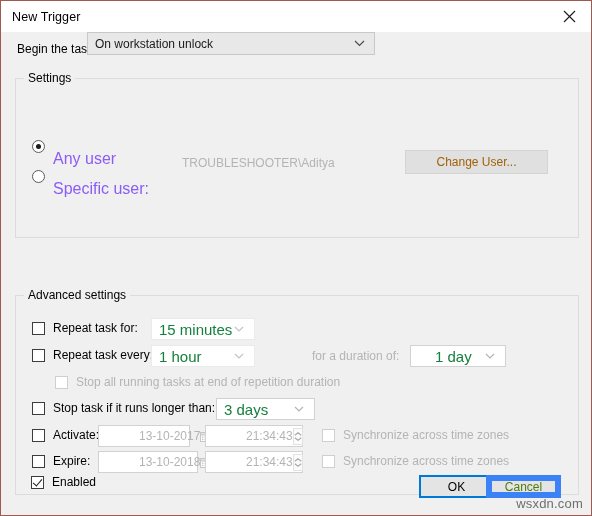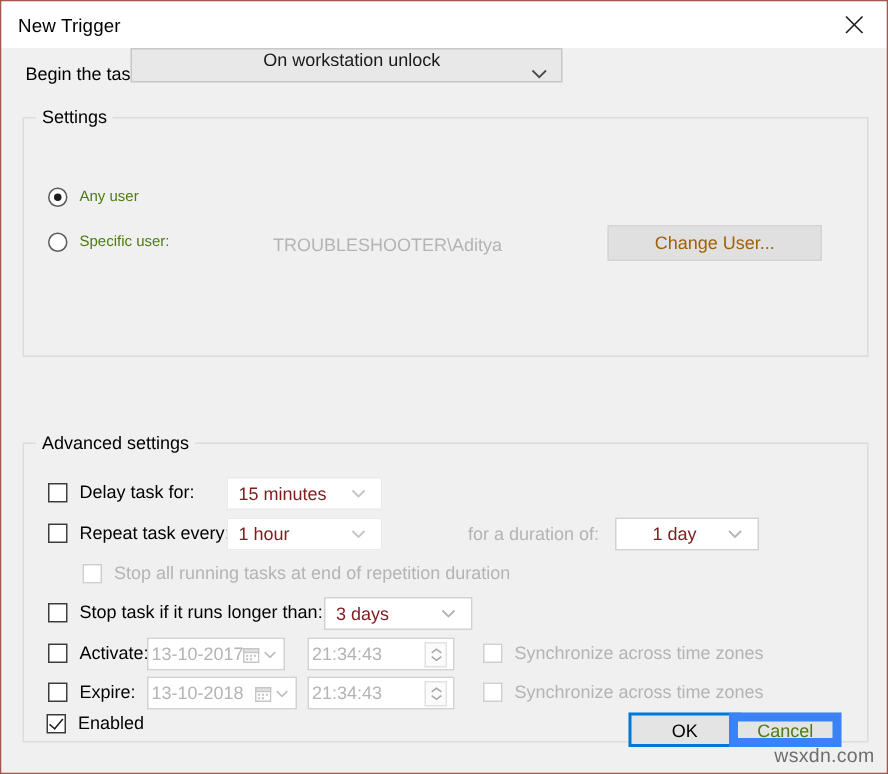--- a/index.html
+++ b/index.html
@@ -97,21 +97,20 @@
     width: 12px;
     height: 12px;
     display: flex;
     align-items: center;
     justify-content: center;
   }
   #begin-combo {
     position: absolute;
     left: 86px; top: 0;
     width: 288px;
-    flex-direction: column;
   }
 
   
   .groupbox {
     position: absolute;
     border: 1px solid #dcdcdc;
     box-sizing: border-box;
   }
   .group-legend {
     position: absolute;
@@ -151,23 +150,24 @@
     flex: 0 0 auto;
   }
   .radio.checked::after {
     content: "";
     width: 5px; height: 5px;
     border-radius: 50%;
     background: #1c1c1c;
   }
   .radio-label {
     margin-left: 8px;
-    font-size: 10px;
-    color: #4d7c0f;
-    white-space: nowrap;
+    font-size: 16px;
+    color: #8b5cf6;
+    white-space: nowrap;
+    margin-top: 25px;
   }
   #radio-any { left: 16px; top: 46px; }
   #radio-specific { left: 16px; top: 76px; }
 
   #specific-user-value {
     position: absolute;
     left: 166px; top: 77px;
     font-size: 12px;
     color: #b4b4b4;
     white-space: nowrap;
@@ -232,22 +232,22 @@
     height: 22px;
     background: #ffffff;
     border: 1px solid #eaeaea;
     display: flex;
     align-items: center;
     position: relative;
     cursor: default;
   }
   .combo-disabled .combo-text {
     padding-left: 7px;
-    font-size: 12px;
-    color: #7f1d1d;
+    font-size: 15px;
+    color: #15803d;
     white-space: nowrap;
   }
   .combo-disabled .chev {
     margin-left: auto;
     margin-right: 9px;
     width: 12px; height: 12px;
     display: flex; align-items: center; justify-content: center;
   }
   .combo-outlined { border: 1px solid #d2d2d2; }
 
@@ -259,20 +259,21 @@
     border: 1px solid #d2d2d2;
     display: flex;
     align-items: center;
     cursor: default;
   }
   .field .fval {
     padding-left: 2px;
     font-size: 12px;
     color: #b4b4b4;
     white-space: nowrap;
+    margin-left: 38px;
   }
   .field .ficons {
     margin-left: auto;
     margin-right: 5px;
     display: flex;
     align-items: center;
     gap: 3px;
   }
   .spin {
     margin-left: auto;
@@ -377,21 +378,21 @@
       <div id="change-user-btn" class="btn">
         <span>Change User...</span>
       </div>
     </div>
 
     <div id="advanced-group" class="groupbox">
       <span class="group-legend">Advanced settings</span>
 
       <div class="cb-row" style="left:16px; top:25px;">
         <span class="cbox"></span>
-        <span class="cb-label">Delay task for:</span>
+        <span class="cb-label">Repeat task for:</span>
       </div>
       <div class="combo-disabled" style="position:absolute; left:135px; top:22px; width:104px;">
         <span class="combo-text">15 minutes</span>
         <span class="chev">
           <svg width="10" height="6" viewBox="0 0 10 6">
             <polyline points="1,1 5,5 9,1" fill="none" stroke="#c4c4c4" stroke-width="1.2"></polyline>
           </svg>
         </span>
       </div>
 

